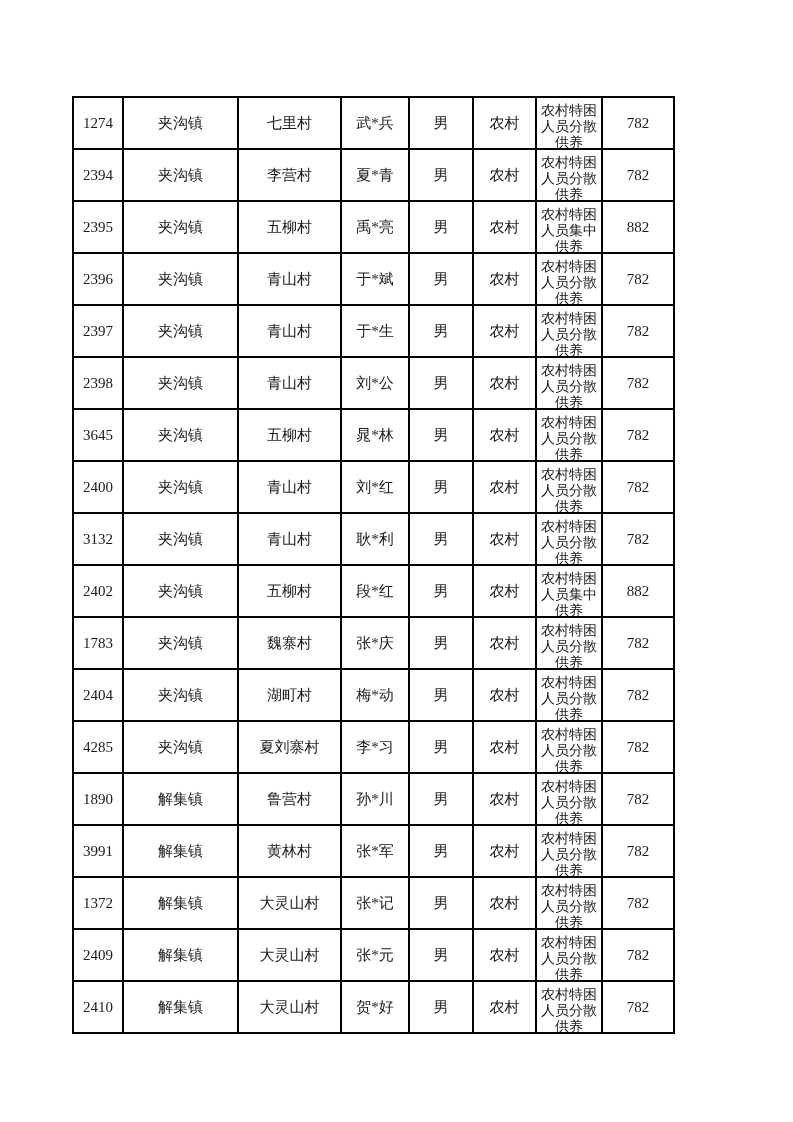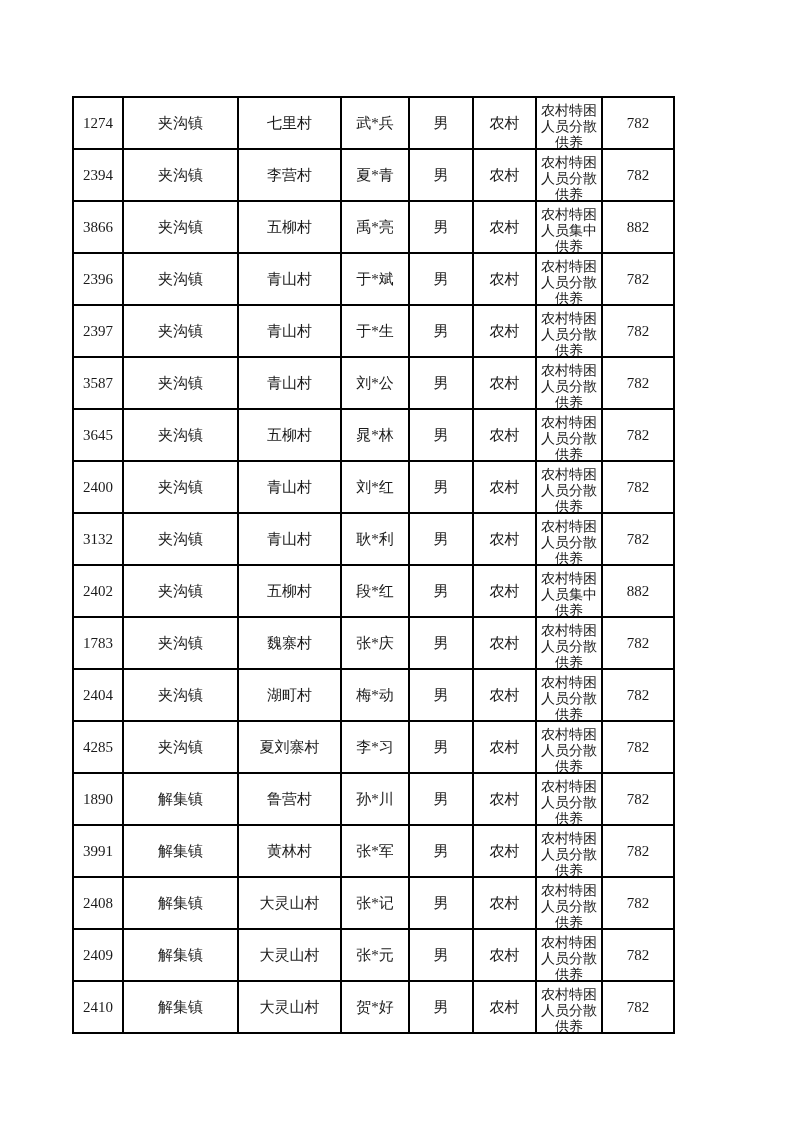--- a/index.html
+++ b/index.html
@@ -90,21 +90,21 @@
     <td>夏*青</td>
     <td>男</td>
     <td>农村</td>
     <td class="cell-category">
             <div class="clip">农村特困人员分散供养</div>
           </td>
     <td>782</td>
   </tr>
 
   <tr>
-    <td>3866</td>
+    <td>2395</td>
     <td>夹沟镇</td>
     <td>五柳村</td>
     <td>禹*亮</td>
     <td>男</td>
     <td>农村</td>
     <td class="cell-category">
             <div class="clip">农村特困人员集中供养</div>
           </td>
     <td>882</td>
   </tr>
@@ -129,21 +129,21 @@
     <td>于*生</td>
     <td>男</td>
     <td>农村</td>
     <td class="cell-category">
             <div class="clip">农村特困人员分散供养</div>
           </td>
     <td>782</td>
   </tr>
 
   <tr>
-    <td>3587</td>
+    <td>2398</td>
     <td>夹沟镇</td>
     <td>青山村</td>
     <td>刘*公</td>
     <td>男</td>
     <td>农村</td>
     <td class="cell-category">
             <div class="clip">农村特困人员分散供养</div>
           </td>
     <td>782</td>
   </tr>
@@ -259,21 +259,21 @@
     <td>张*军</td>
     <td>男</td>
     <td>农村</td>
     <td class="cell-category">
             <div class="clip">农村特困人员分散供养</div>
           </td>
     <td>782</td>
   </tr>
 
   <tr>
-    <td>2408</td>
+    <td>1372</td>
     <td>解集镇</td>
     <td>大灵山村</td>
     <td>张*记</td>
     <td>男</td>
     <td>农村</td>
     <td class="cell-category">
             <div class="clip">农村特困人员分散供养</div>
           </td>
     <td>782</td>
   </tr>

